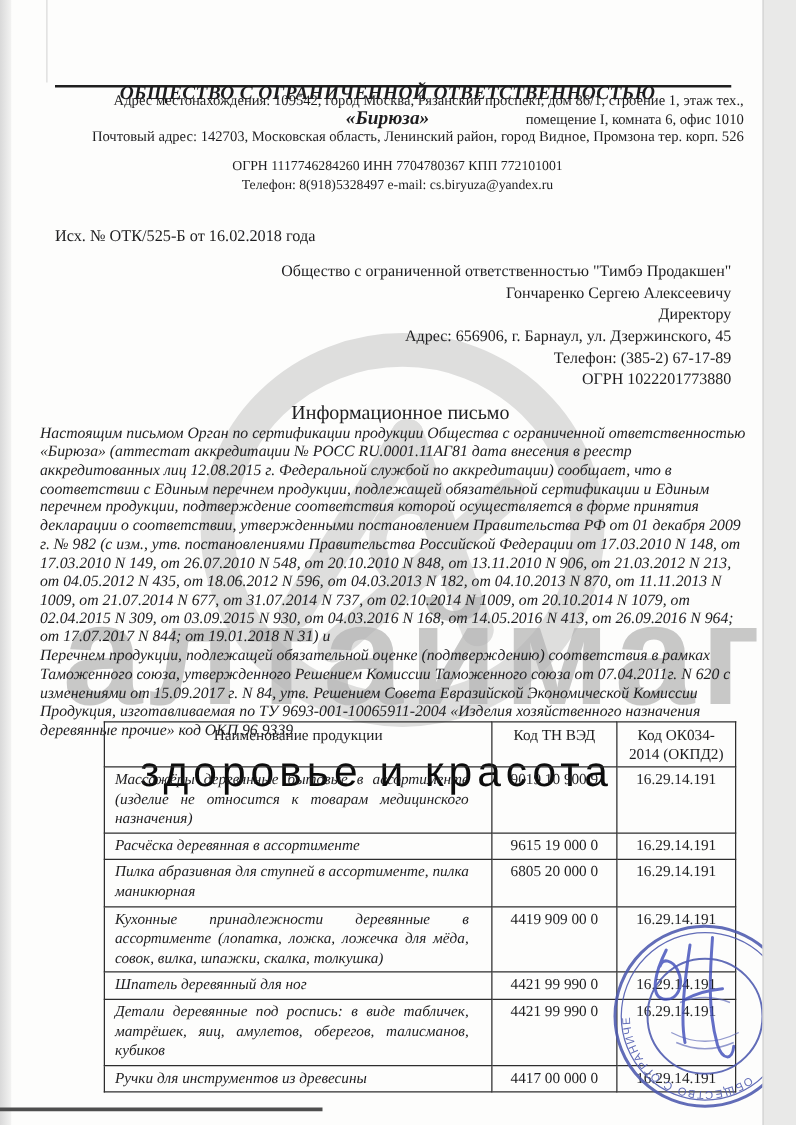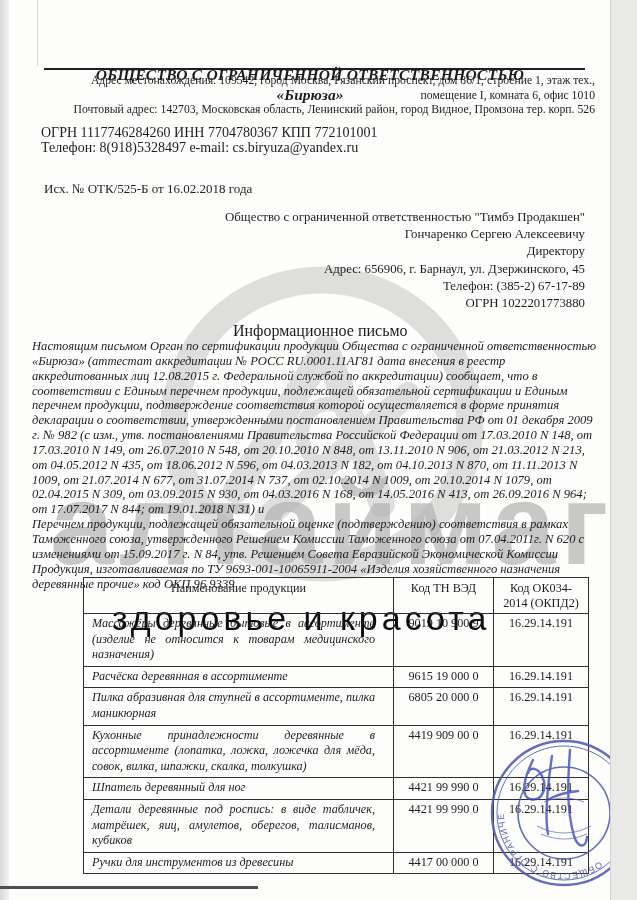--- a/index.html
+++ b/index.html
@@ -31,21 +31,21 @@
     font-size:34px;line-height:34px;letter-spacing:4px;
     color:#000000;opacity:.95;
   }
   
   .content{position:absolute;z-index:1;}
   .title-block{top:25px;left:30px;width:560px;text-align:center;margin-top:40px;}
   .title1{font-style:italic;font-weight:bold;font-size:15.5px;line-height:20px;letter-spacing:.3px;}
   .title2{font-style:italic;font-weight:bold;font-size:15.5px;line-height:19px;text-align:center;}
   .head-rule{top:68px;left:44px;width:541px;height:2px;background:#1f1f1f;}
   .addr-block{top:74px;left:41px;width:554px;text-align:right;font-size:11.7px;line-height:14.7px;}
-  .reg-block{top:126px;left:41px;width:554px;font-size:14px;line-height:14.7px;}
+  .reg-block{top:126px;left:41px;width:554px;text-align:center;font-size:11px;line-height:14.7px;}
   .outref{top:181px;left:44px;font-size:13px;}
   .recipient{top:209px;right:52px;text-align:right;font-size:12.8px;line-height:17.2px;}
   .letter-title{top:322px;left:233px;font-size:16px;}
   .body-block{top:339px;left:32px;width:567px;font-size:12.6px;line-height:14.85px;}
   .body-block p{margin:0;font-style:italic;}
   
   .products{top:577px;left:55px;border-collapse:collapse;table-layout:fixed;
     width:505px;font-size:12.2px;position:absolute;z-index:1;margin-left:28px;}
   .products th,.products td{border:1px solid #2e2e2e;font-weight:normal;}
   .products th{padding:3px 4px;line-height:14.5px;text-align:center;vertical-align:top;}

